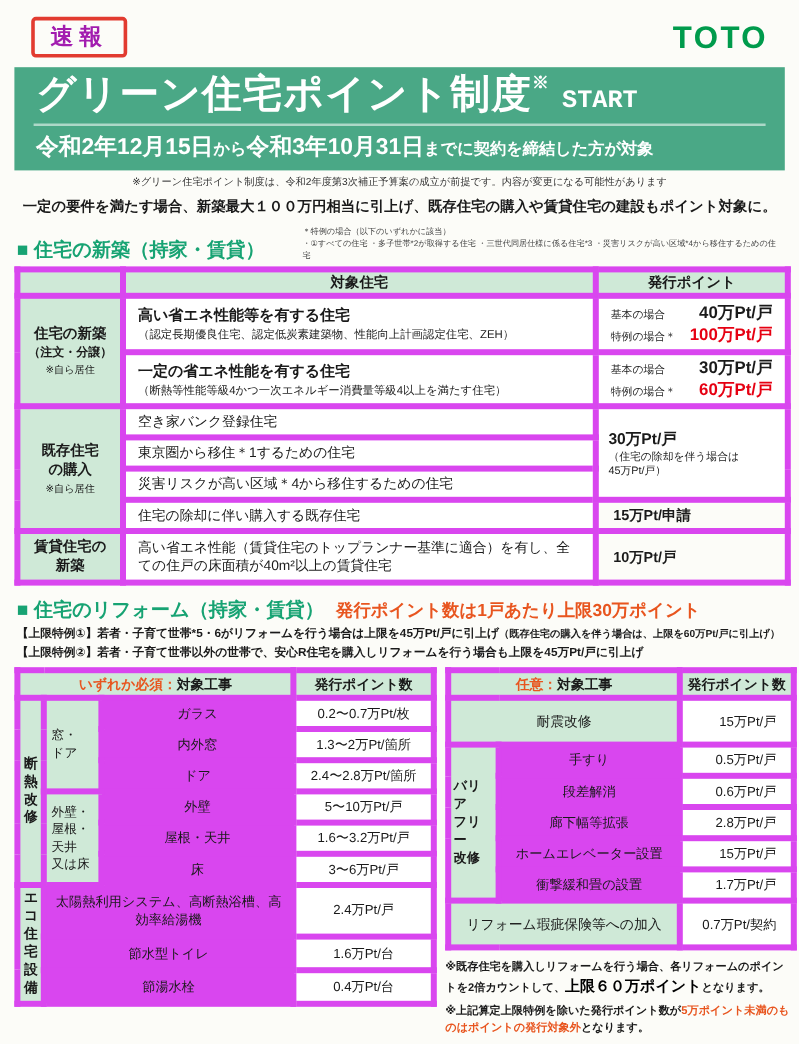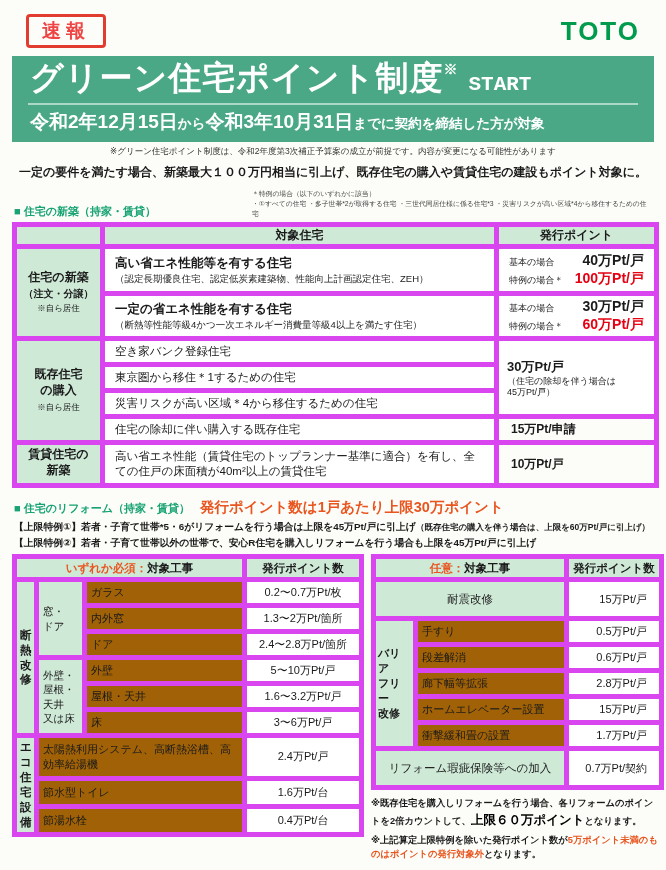--- a/index.html
+++ b/index.html
@@ -2,52 +2,52 @@
 <html lang="ja"><head>
 <meta charset="utf-8">
 <style>
   *{box-sizing:border-box;margin:0;padding:0;}
   html,body{background:#dedad4;}
   body{font-family:"Liberation Sans","DejaVu Sans",sans-serif;color:#1a1a1a;}
   .page{width:666px;height:870px;margin:0 auto;background:#fcfcf8;padding:10px 12px 0;overflow:hidden;position:relative;}
 
   
   .topbar{display:flex;justify-content:space-between;align-items:center;padding:4px 14px 8px;}
-  .badge{color:#ef4444;border:3px solid #e23b30;border-radius:4px;font-size:19px;font-weight:bold;padding:1px 13px;letter-spacing:5px;}
+  .badge{color:#a21caf;border:3px solid #e23b30;border-radius:4px;font-size:19px;font-weight:bold;padding:1px 13px;letter-spacing:5px;}
   .logo{color:#009b4c;font-weight:bold;font-size:26px;letter-spacing:2px;}
 
   
   .hero{background:#4aa886;color:#fff;padding:4px 16px 0;}
   .hero-top{display:flex;align-items:flex-end;padding:2px 2px 0;font-family:Liberation Mono, monospace;}
   .hero-title{font-size:33px;font-weight:bold;letter-spacing:1px;line-height:1.15;}
   .hero-mark{font-size:14px;vertical-align:top;font-weight:bold;}
   .hero-start{font-size:21px;font-weight:bold;margin-left:10px;padding-bottom:4px;}
   .hero-period{border-top:2px solid rgba(255,255,255,.55);margin-top:3px;padding:4px 2px 7px;font-weight:bold;white-space:nowrap;}
   .hp-strong{font-size:19px;}
   .hp-small{font-size:13.5px;}
 
   .disclaimer{text-align:center;font-size:8.5px;color:#333;padding:4px 0 2px;}
   .headline{text-align:center;color:#e60012;font-weight:bold;font-size:21.5px;line-height:1.28;letter-spacing:.5px;}
   .subheadline{text-align:center;font-weight:bold;font-size:12px;padding:4px 0 0;}
 
   
   .sec-row{display:flex;align-items:flex-end;margin:8px 2px 3px;}
-  .sec-title{color:#17a373;font-weight:bold;font-size:11px;white-space:nowrap;}
+  .sec-title{color:#17a373;font-weight:bold;font-size:16px;white-space:nowrap;}
   .sec-note{font-size:6.8px;color:#444;margin-left:auto;line-height:1.45;max-width:400px;padding-bottom:1px;}
   .sec2-row{display:flex;align-items:baseline;gap:10px;margin:10px 2px 2px;}
   .sec2-high{color:#e8551f;font-weight:bold;font-size:14.5px;white-space:nowrap;}
 
   table{border-collapse:collapse;table-layout:fixed;}
   td{border:5px solid #d946ef;vertical-align:middle;}
   .greenbg{background:#cfe9d7;}
 
   
   .t1{width:642px;}
   .t1 .hcell{background:#cfe9d7;font-weight:bold;font-size:12px;text-align:center;height:22px;}
-  .t1 .lab{background:#cfe9d7;text-align:center;padding:3px 2px;font-family:Liberation Mono, monospace;}
+  .t1 .lab{background:#cfe9d7;text-align:center;padding:3px 2px;}
   .lab-main{font-weight:bold;font-size:12px;white-space:pre-line;line-height:1.3;}
   .lab-sub{font-weight:bold;font-size:10px;}
   .lab-note{font-size:8.5px;margin-top:2px;}
   .t1 .target{background:#fff;padding:3px 10px;}
   .tmain{font-weight:bold;font-size:12.5px;}
   .tsub{font-size:9.5px;color:#222;margin-top:1px;}
   .tplain{font-size:11.5px;}
   .t1 .points{background:#fff;padding:2px 8px;}
   .pline{display:flex;justify-content:space-between;align-items:baseline;padding:0 2px;}
   .plab{font-size:9px;}
@@ -65,21 +65,21 @@
 
   
   .tables-row{display:flex;gap:7px;margin-top:4px;align-items:flex-start;}
   .t2{width:347px;}
   .t3{width:288px;}
   .thead td{background:#cfe9d7;font-weight:bold;font-size:11.5px;text-align:center;height:23px;}
   .req{color:#e8551f;}
   .vlab{background:#cfe9d7;font-weight:bold;font-size:11.5px;text-align:center;word-break:break-all;line-height:1.3;padding:2px 3px;}
   .slab{background:#cfe9d7;font-size:10.5px;white-space:pre-line;line-height:1.35;padding:2px 4px;text-align:left;}
   .blab{background:#cfe9d7;font-weight:bold;font-size:11px;white-space:pre-line;line-height:1.35;text-align:left;padding:2px 2px;}
-  .item{background:#a16207;font-size:11px;text-align:left;padding:2px 4px;height:26px;}
+  .item{background:#d946ef;font-size:11px;text-align:center;padding:2px 4px;height:26px;}
   .pts{background:#fff;font-size:11px;text-align:center;padding:2px 4px;}
   .t3 .pts{text-align:right;padding-right:12px;}
   .glab{background:#cfe9d7;font-size:11.5px;text-align:center;padding:2px 4px;height:39px;}
   .ecorow{height:40px;}
 
   
   .rnotes{margin-top:7px;}
   .rnote{font-size:9.3px;font-weight:bold;line-height:1.5;margin-bottom:4px;}
   .rnote .bigred{color:#000000;font-size:12.5px;}
   .rnote .orange{color:#e8551f;}

